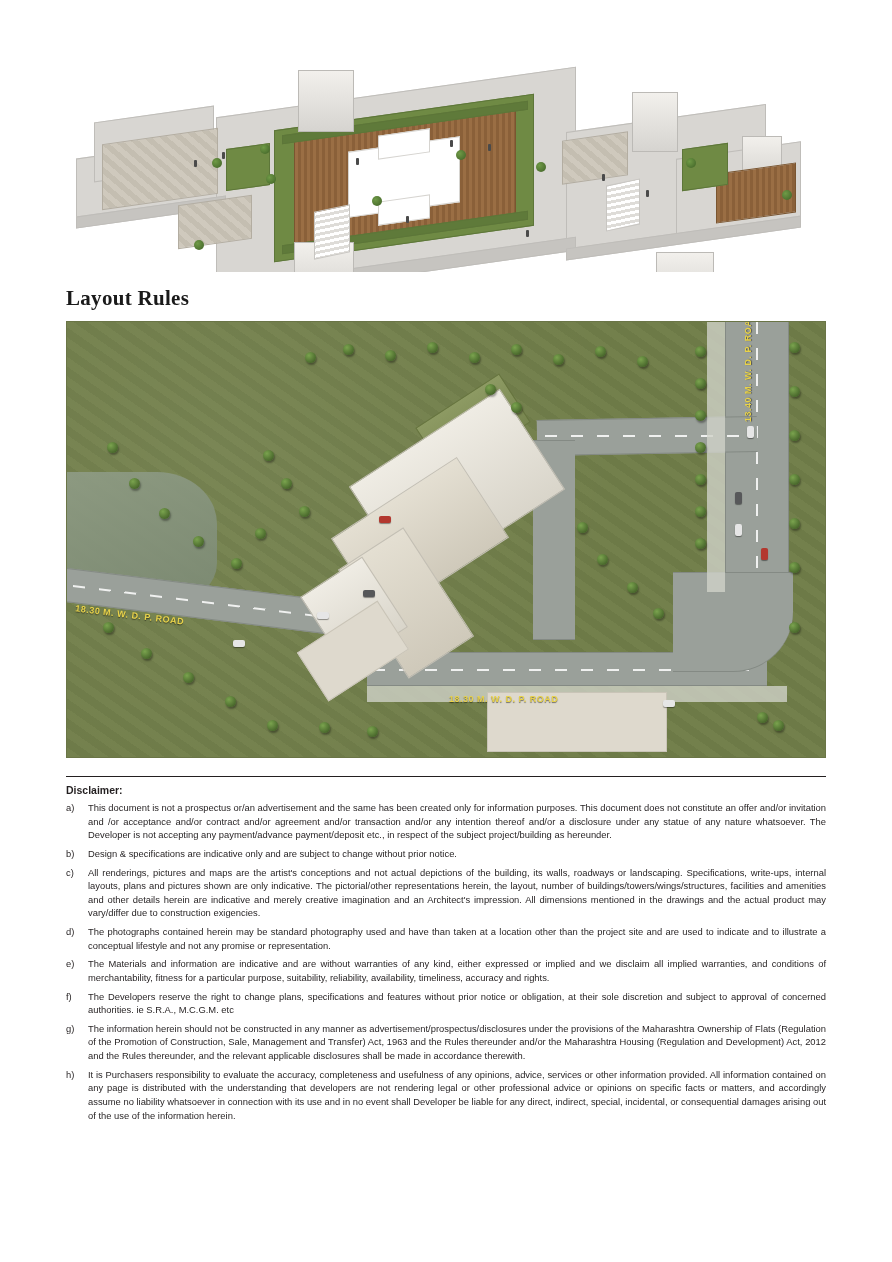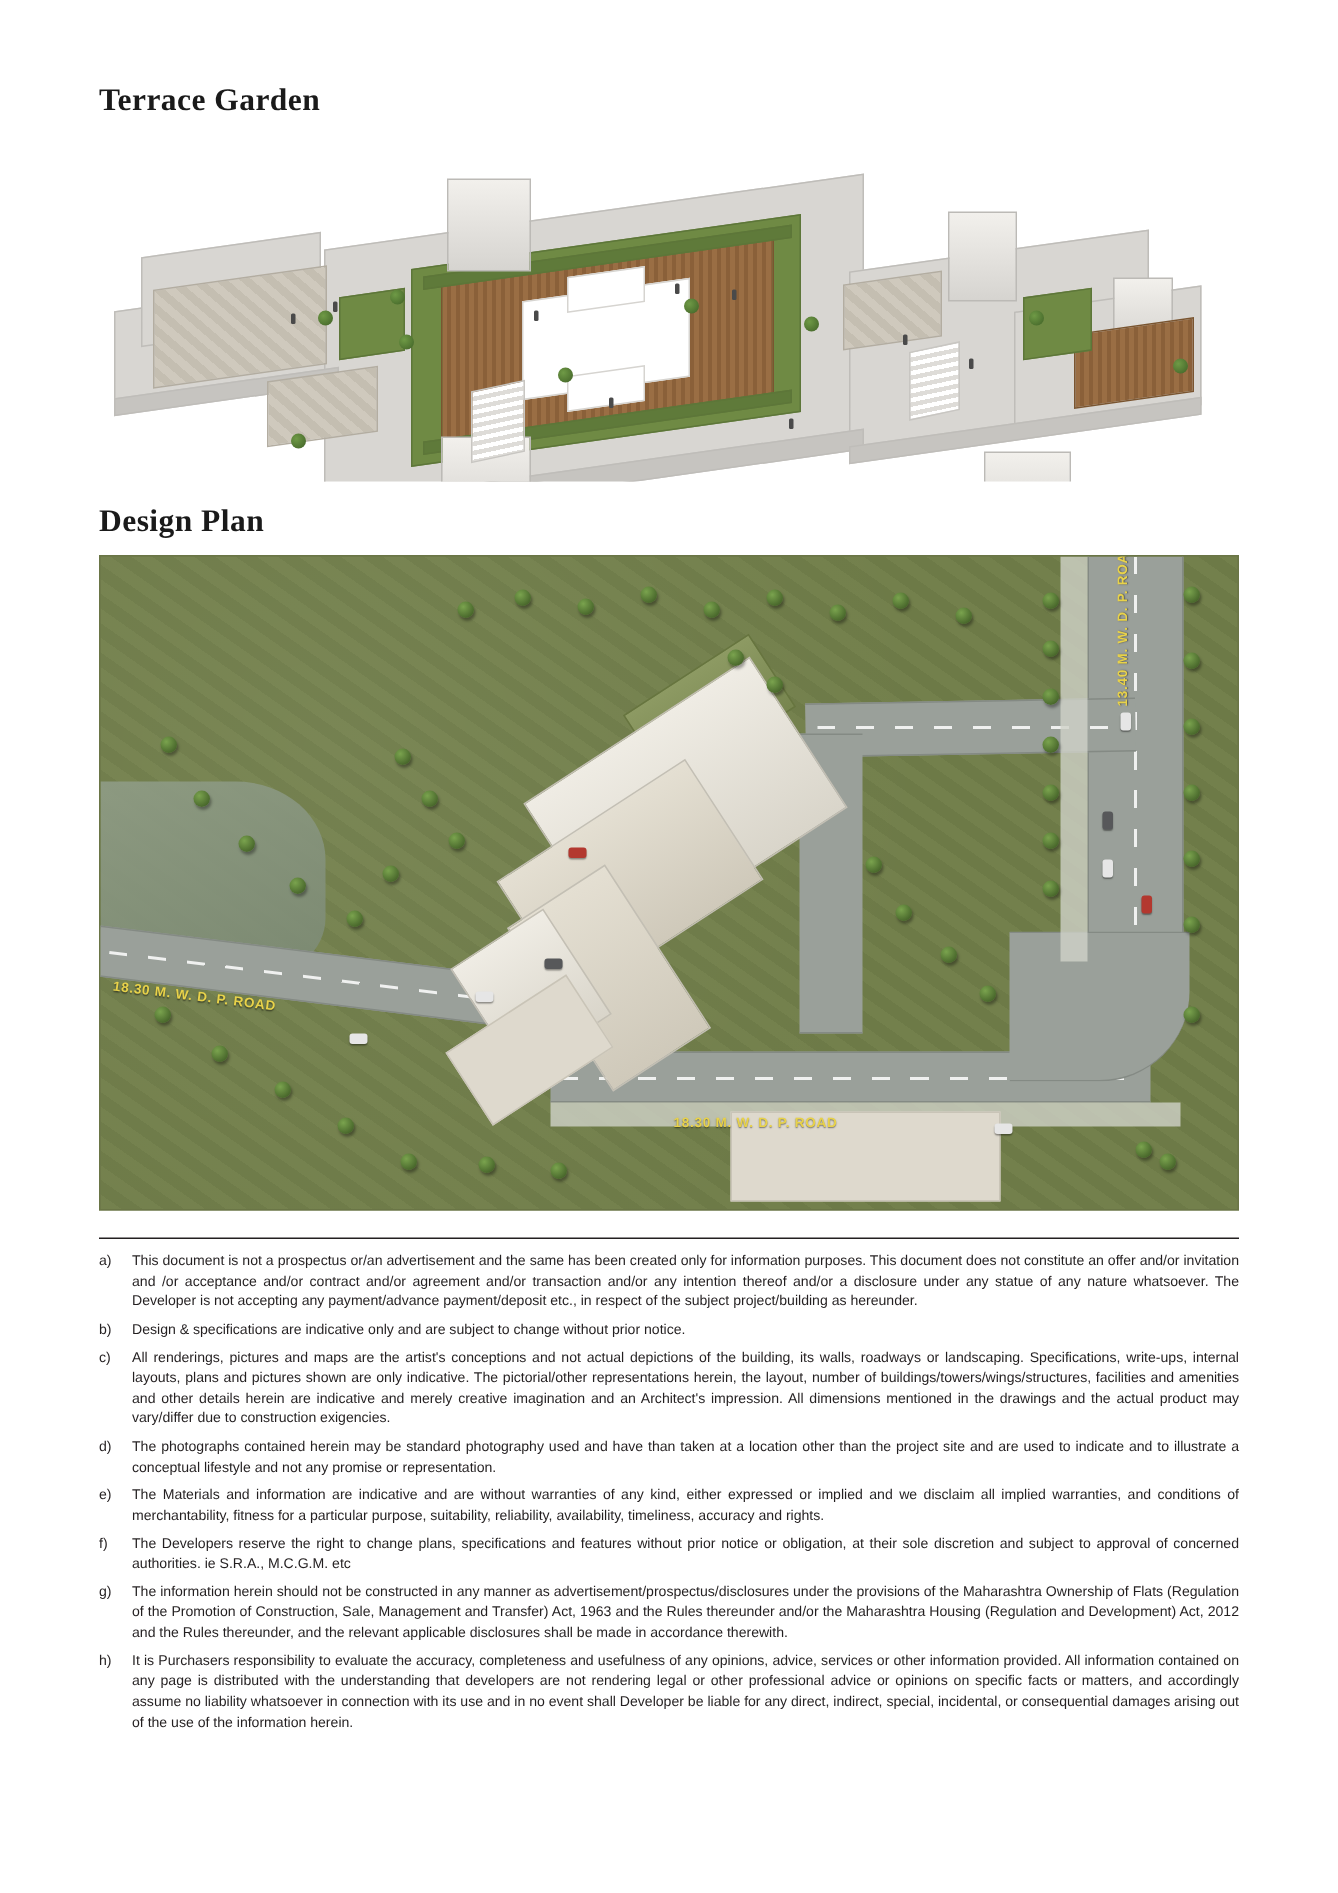--- a/index.html
+++ b/index.html
@@ -197,21 +197,20 @@
   .disc-text {
     flex: 1;
     text-align: justify;
   }
 </style>
 </head>
 <body>
 
 <div class="page">
 
-  <h2 class="section-title">Terrace Garden</h2>
 
   <div class="terrace-wrap">
     <div class="terrace-stage">
 
       <div class="slab" style="left:10px;  top:108px; width:150px; height:62px;  transform: skewY(-8deg);"></div>
       <div class="slab" style="left:28px;  top:74px;  width:120px; height:60px;  transform: skewY(-8deg);"></div>
       <div class="slab" style="left:150px; top:52px;  width:360px; height:175px; transform: skewY(-8deg);"></div>
       <div class="slab" style="left:500px; top:78px;  width:200px; height:120px; transform: skewY(-8deg);"></div>
       <div class="slab" style="left:610px; top:110px; width:125px; height:80px;  transform: skewY(-8deg);"></div>
 
@@ -260,21 +259,21 @@
       <div class="person" style="left:290px; top:118px;"></div>
       <div class="person" style="left:384px; top:100px;"></div>
       <div class="person" style="left:422px; top:104px;"></div>
       <div class="person" style="left:460px; top:190px;"></div>
       <div class="person" style="left:536px; top:134px;"></div>
       <div class="person" style="left:580px; top:150px;"></div>
       <div class="person" style="left:340px; top:176px;"></div>
     </div>
   </div>
 
-  <h2 class="section-title">Design Plan</h2>
+  <h2 class="section-title">Layout Rules</h2>
 
   <div class="layout-wrap">
     <div class="lp-ground"></div>
 
     <div class="water" style="left:0px; top:150px; width:150px; height:130px; border-radius:0 40% 30% 0;"></div>
 
     <div class="road v" style="left:658px; top:0px; width:64px; height:270px;"></div>
     <div class="road-dash-v" style="left:689px; top:0px; height:268px;"></div>
 
     <div class="road" style="left:470px; top:96px; width:220px; height:36px; transform: rotate(-1deg);"></div>
@@ -362,20 +361,21 @@
     <div class="car h" style="left:166px; top:318px;"></div>
 
     <div class="road-label" style="left:676px; top:100px; transform: rotate(-90deg); transform-origin: left top;">13.40 M. W. D. P. ROAD</div>
     <div class="road-label" style="left:8px; top:288px; transform: rotate(7deg);">18.30 M. W. D. P. ROAD</div>
     <div class="road-label" style="left:382px; top:372px;">18.30 M. W. D. P. ROAD</div>
   </div>
 
   <div class="rule"></div>
 
   <div class="disclaimer">
+    <div class="disc-title">Disclaimer:</div>
 
     <div class="disc-item">
       <div class="disc-marker">a)</div>
       <div class="disc-text">This document is not a prospectus or/an advertisement and the same has been created only for information purposes. This document does not constitute an offer and/or invitation and /or acceptance and/or contract and/or agreement and/or transaction and/or any intention thereof and/or a disclosure under any statue of any nature whatsoever. The Developer is not accepting any payment/advance payment/deposit etc., in respect of the subject project/building as hereunder.</div>
     </div>
     <div class="disc-item">
       <div class="disc-marker">b)</div>
       <div class="disc-text">Design &amp; specifications are indicative only and are subject to change without prior notice.</div>
     </div>
     <div class="disc-item">

